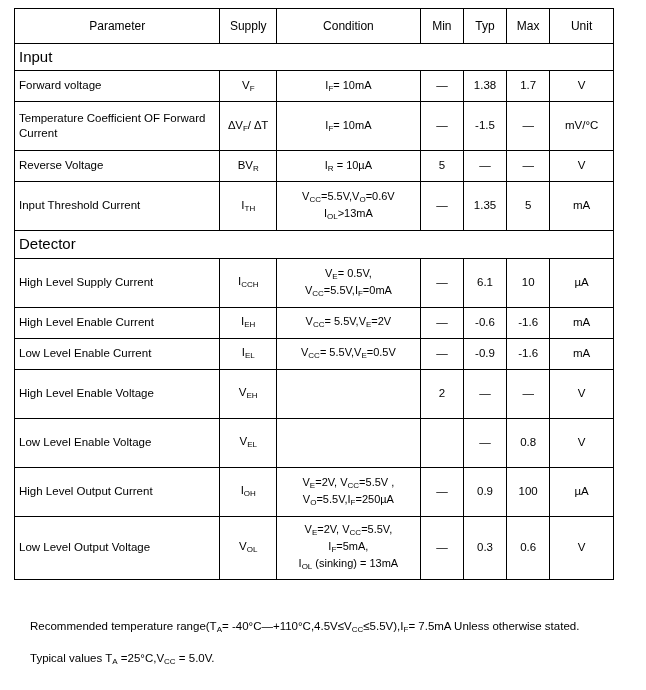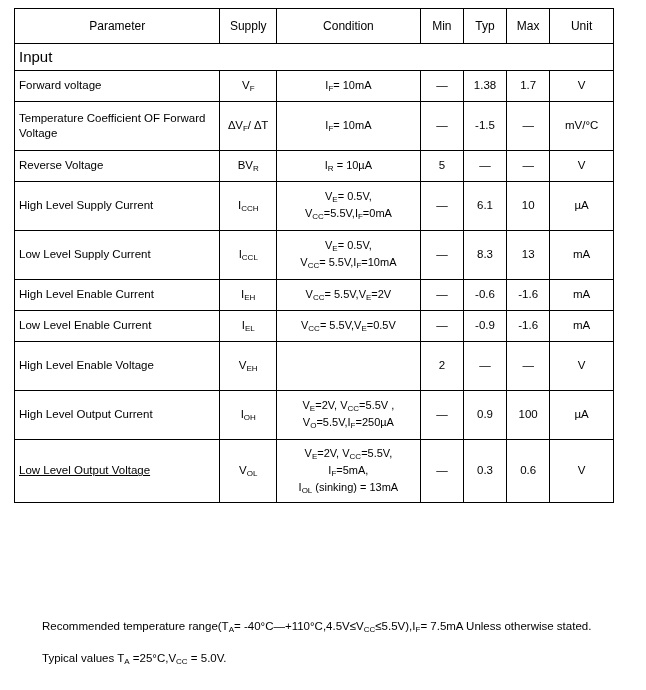--- a/index.html
+++ b/index.html
@@ -63,36 +63,36 @@
   }
   td.section {
     text-align: left;
     font-weight: bold;
     padding-left: 22px;
     font-size: 15px;
     height: 20px;
   }
   .rowh-1 { height: 24px; }
   .rowh-2 { height: 42px; }
-  .rowh-3 { height: 56px; text-decoration: underline; }
+  .rowh-3 { height: 56px; }
   sub {
     font-size: 8px;
     vertical-align: -0.25em;
   }
   .cond-line { display: block; white-space: nowrap; }
   .footnotes {
     position: absolute;
     left: 14px;
     top: 618px;
     width: 614px;
     font-size: 11.5px;
     line-height: 1.5;
   }
   .footnotes .fn {
-    margin: 0 0 14px 28px;
+    margin: 0 0 14px 16px;
   }
   .footnotes .fn:last-child { margin-bottom: 0; }
 </style>
 </head>
 <body>
 
 <div class="sheet">
 
   <table class="spec">
     <colgroup>
@@ -122,60 +122,63 @@
         <tr>
           <td class="param rowh-1">Forward voltage</td>
           <td class="sym">V<sub>F</sub></td>
           <td class="cond">I<sub>F</sub>= 10mA</td>
           <td class="num">—</td>
           <td class="num">1.38</td>
           <td class="num">1.7</td>
           <td class="unit">V</td>
         </tr>
         <tr>
-          <td class="param rowh-2">Temperature Coefficient OF Forward Voltage</td>
+          <td class="param rowh-2">Temperature Coefficient OF Forward Current</td>
           <td class="sym">∆V<sub>F</sub>/ ∆T</td>
           <td class="cond">I<sub>F</sub>= 10mA</td>
           <td class="num">—</td>
           <td class="num">-1.5</td>
           <td class="num">—</td>
           <td class="unit">mV/°C</td>
         </tr>
         <tr>
           <td class="param rowh-1">Reverse Voltage</td>
           <td class="sym">BV<sub>R</sub></td>
           <td class="cond">I<sub>R</sub> = 10µA</td>
           <td class="num">5</td>
           <td class="num">—</td>
           <td class="num">—</td>
           <td class="unit">V</td>
         </tr>
         <tr>
+          <td class="param rowh-2">Input Threshold Current</td>
+          <td class="sym">I<sub>TH</sub></td>
+          <td class="cond">
+            <span class="cond-line">V<sub>CC</sub>=5.5V,V<sub>O</sub>=0.6V</span>
+            <span class="cond-line">I<sub>OL</sub>&gt;13mA</span>
+          </td>
+          <td class="num">—</td>
+          <td class="num">1.35</td>
+          <td class="num">5</td>
+          <td class="unit">mA</td>
+        </tr>
+        <tr>
+          <td class="section" colspan="7">Detector</td>
+        </tr>
+        <tr>
           <td class="param rowh-2">High Level Supply Current</td>
           <td class="sym">I<sub>CCH</sub></td>
           <td class="cond">
             <span class="cond-line">V<sub>E</sub>= 0.5V,</span>
             <span class="cond-line">V<sub>CC</sub>=5.5V,I<sub>F</sub>=0mA</span>
           </td>
           <td class="num">—</td>
           <td class="num">6.1</td>
           <td class="num">10</td>
           <td class="unit">µA</td>
-        </tr>
-        <tr>
-          <td class="param rowh-2">Low Level Supply Current</td>
-          <td class="sym">I<sub>CCL</sub></td>
-          <td class="cond">
-            <span class="cond-line">V<sub>E</sub>= 0.5V,</span>
-            <span class="cond-line">V<sub>CC</sub>= 5.5V,I<sub>F</sub>=10mA</span>
-          </td>
-          <td class="num">—</td>
-          <td class="num">8.3</td>
-          <td class="num">13</td>
-          <td class="unit">mA</td>
         </tr>
         <tr>
           <td class="param rowh-1">High Level Enable Current</td>
           <td class="sym">I<sub>EH</sub></td>
           <td class="cond">V<sub>CC</sub>= 5.5V,V<sub>E</sub>=2V</td>
           <td class="num">—</td>
           <td class="num">-0.6</td>
           <td class="num">-1.6</td>
           <td class="unit">mA</td>
         </tr>
@@ -191,20 +194,29 @@
         <tr>
           <td class="param rowh-2">High Level Enable Voltage</td>
           <td class="sym">V<sub>EH</sub></td>
           <td class="cond"></td>
           <td class="num">2</td>
           <td class="num">—</td>
           <td class="num">—</td>
           <td class="unit">V</td>
         </tr>
         <tr>
+          <td class="param rowh-2">Low Level Enable Voltage</td>
+          <td class="sym">V<sub>EL</sub></td>
+          <td class="cond"></td>
+          <td class="num"></td>
+          <td class="num">—</td>
+          <td class="num">0.8</td>
+          <td class="unit">V</td>
+        </tr>
+        <tr>
           <td class="param rowh-2">High Level Output Current</td>
           <td class="sym">I<sub>OH</sub></td>
           <td class="cond">
             <span class="cond-line">V<sub>E</sub>=2V, V<sub>CC</sub>=5.5V ,</span>
             <span class="cond-line">V<sub>O</sub>=5.5V,I<sub>F</sub>=250µA</span>
           </td>
           <td class="num">—</td>
           <td class="num">0.9</td>
           <td class="num">100</td>
           <td class="unit">µA</td>

